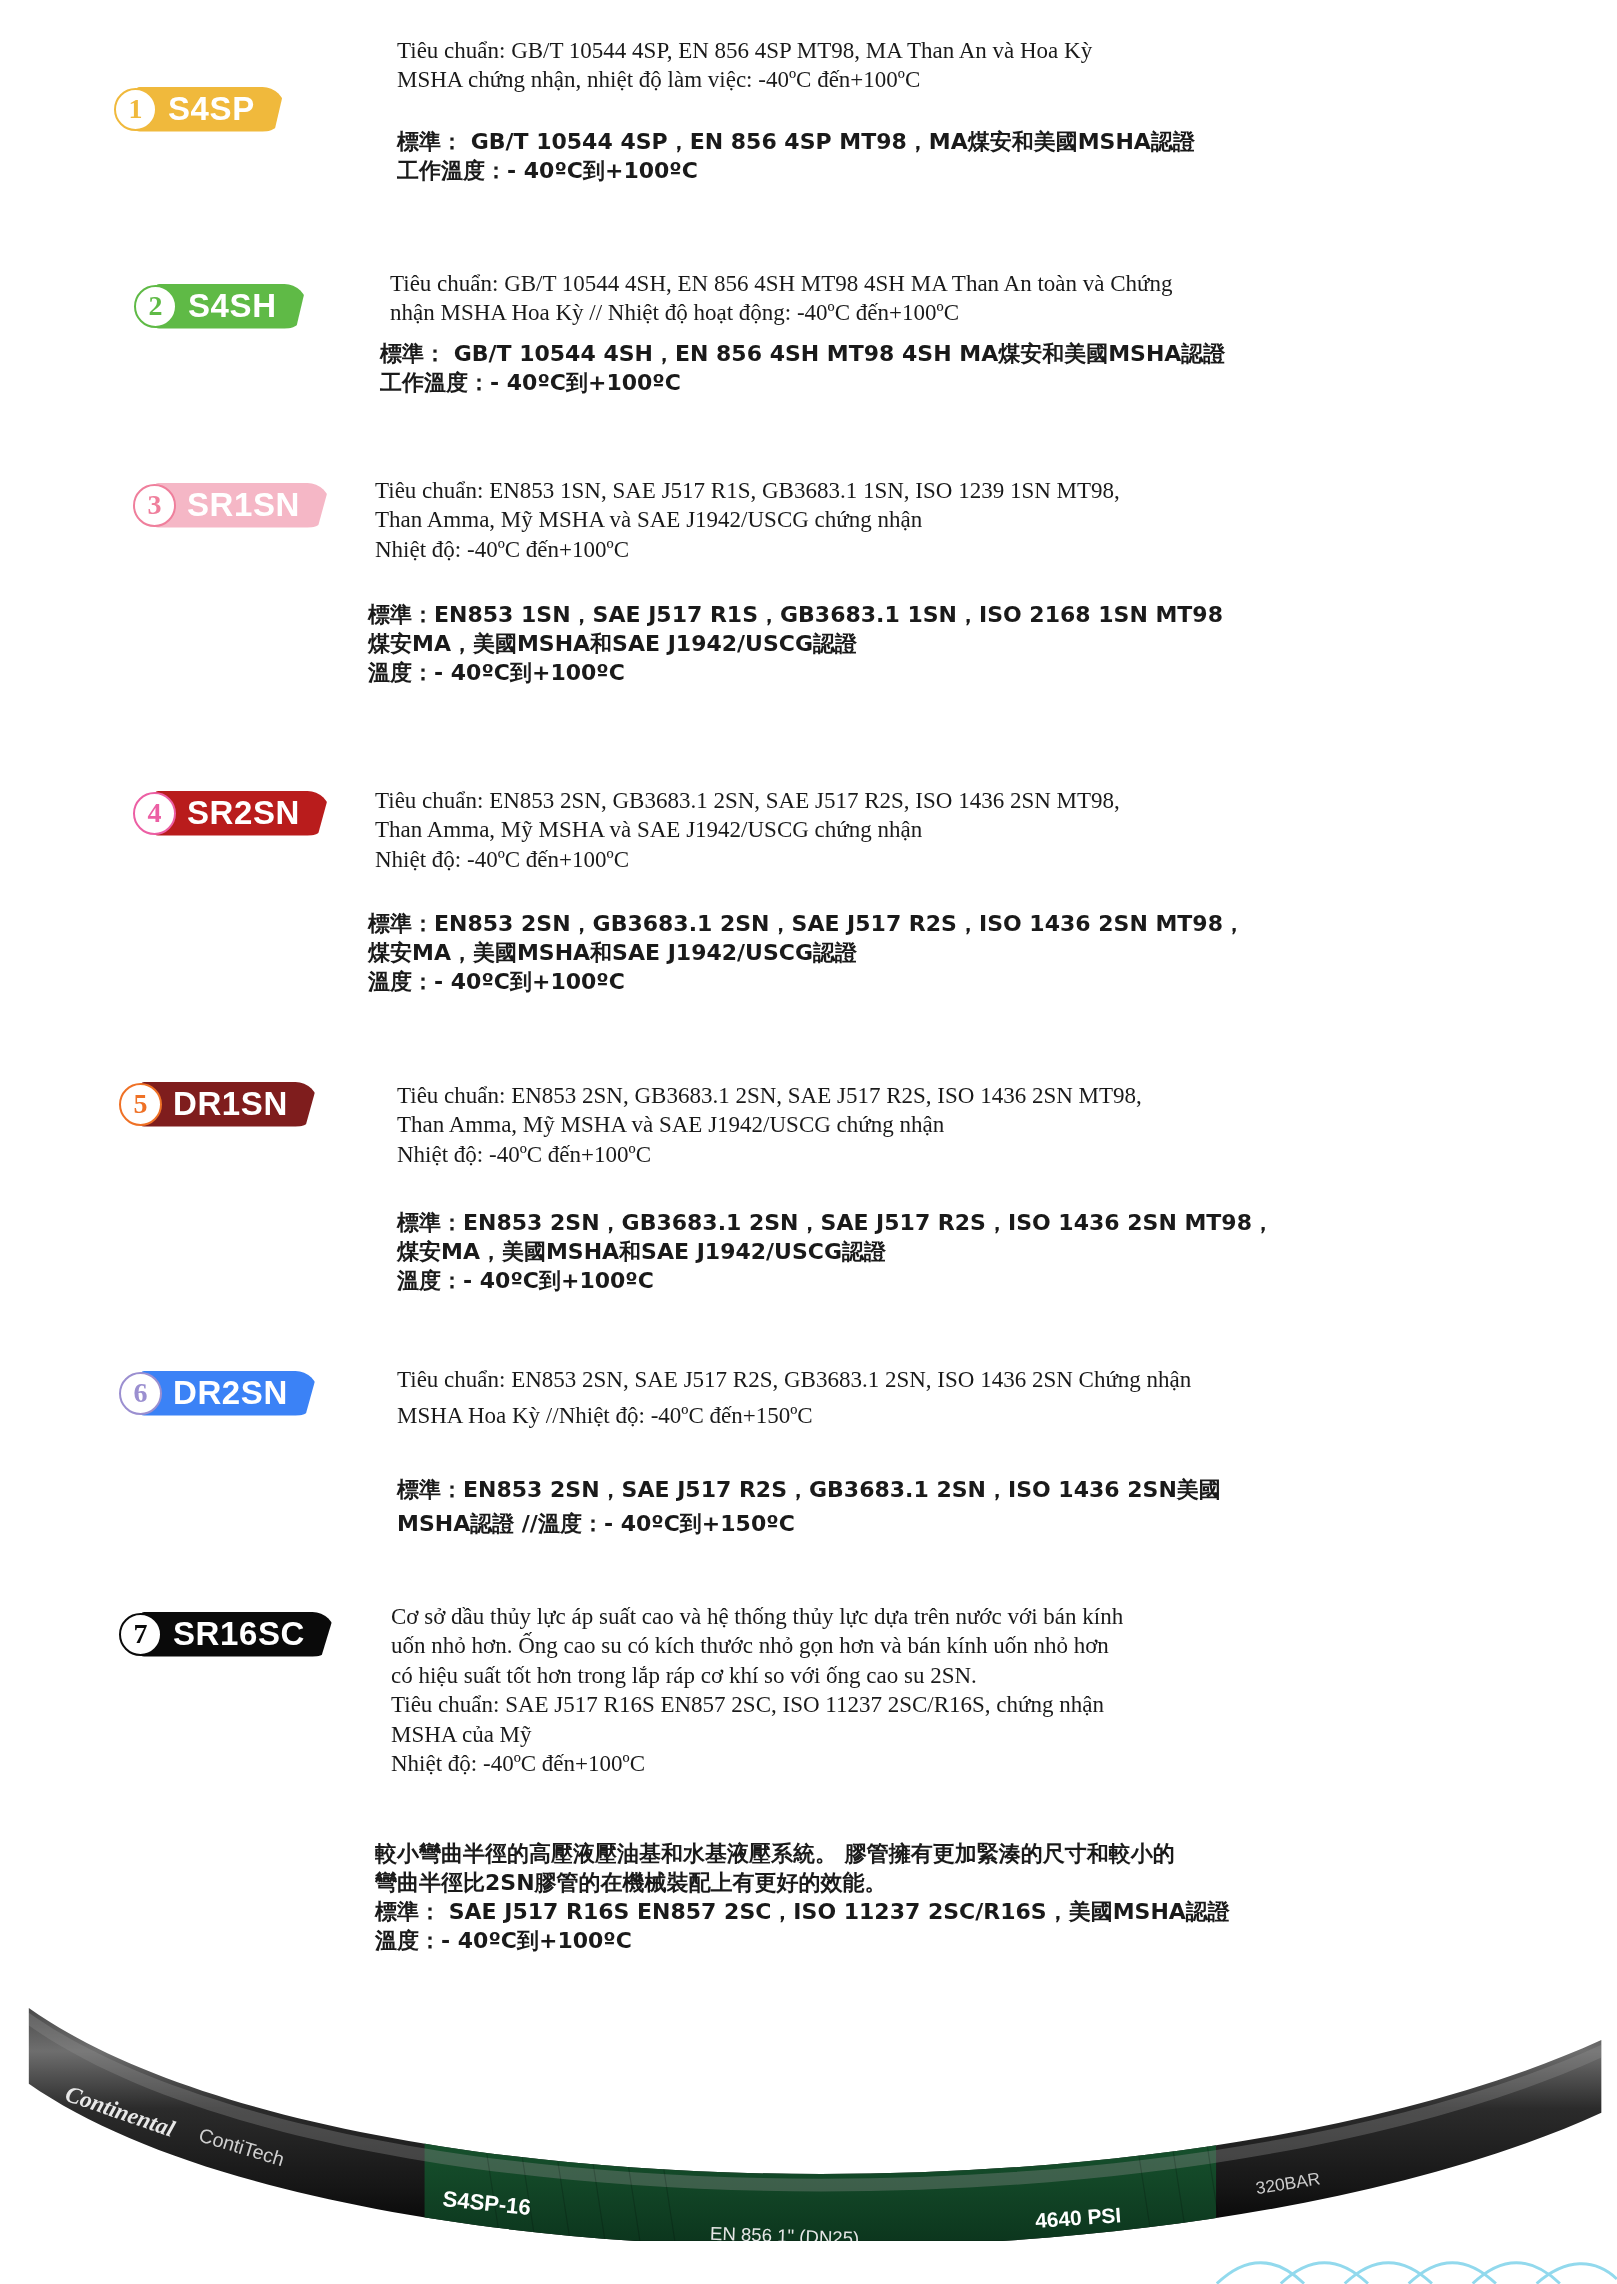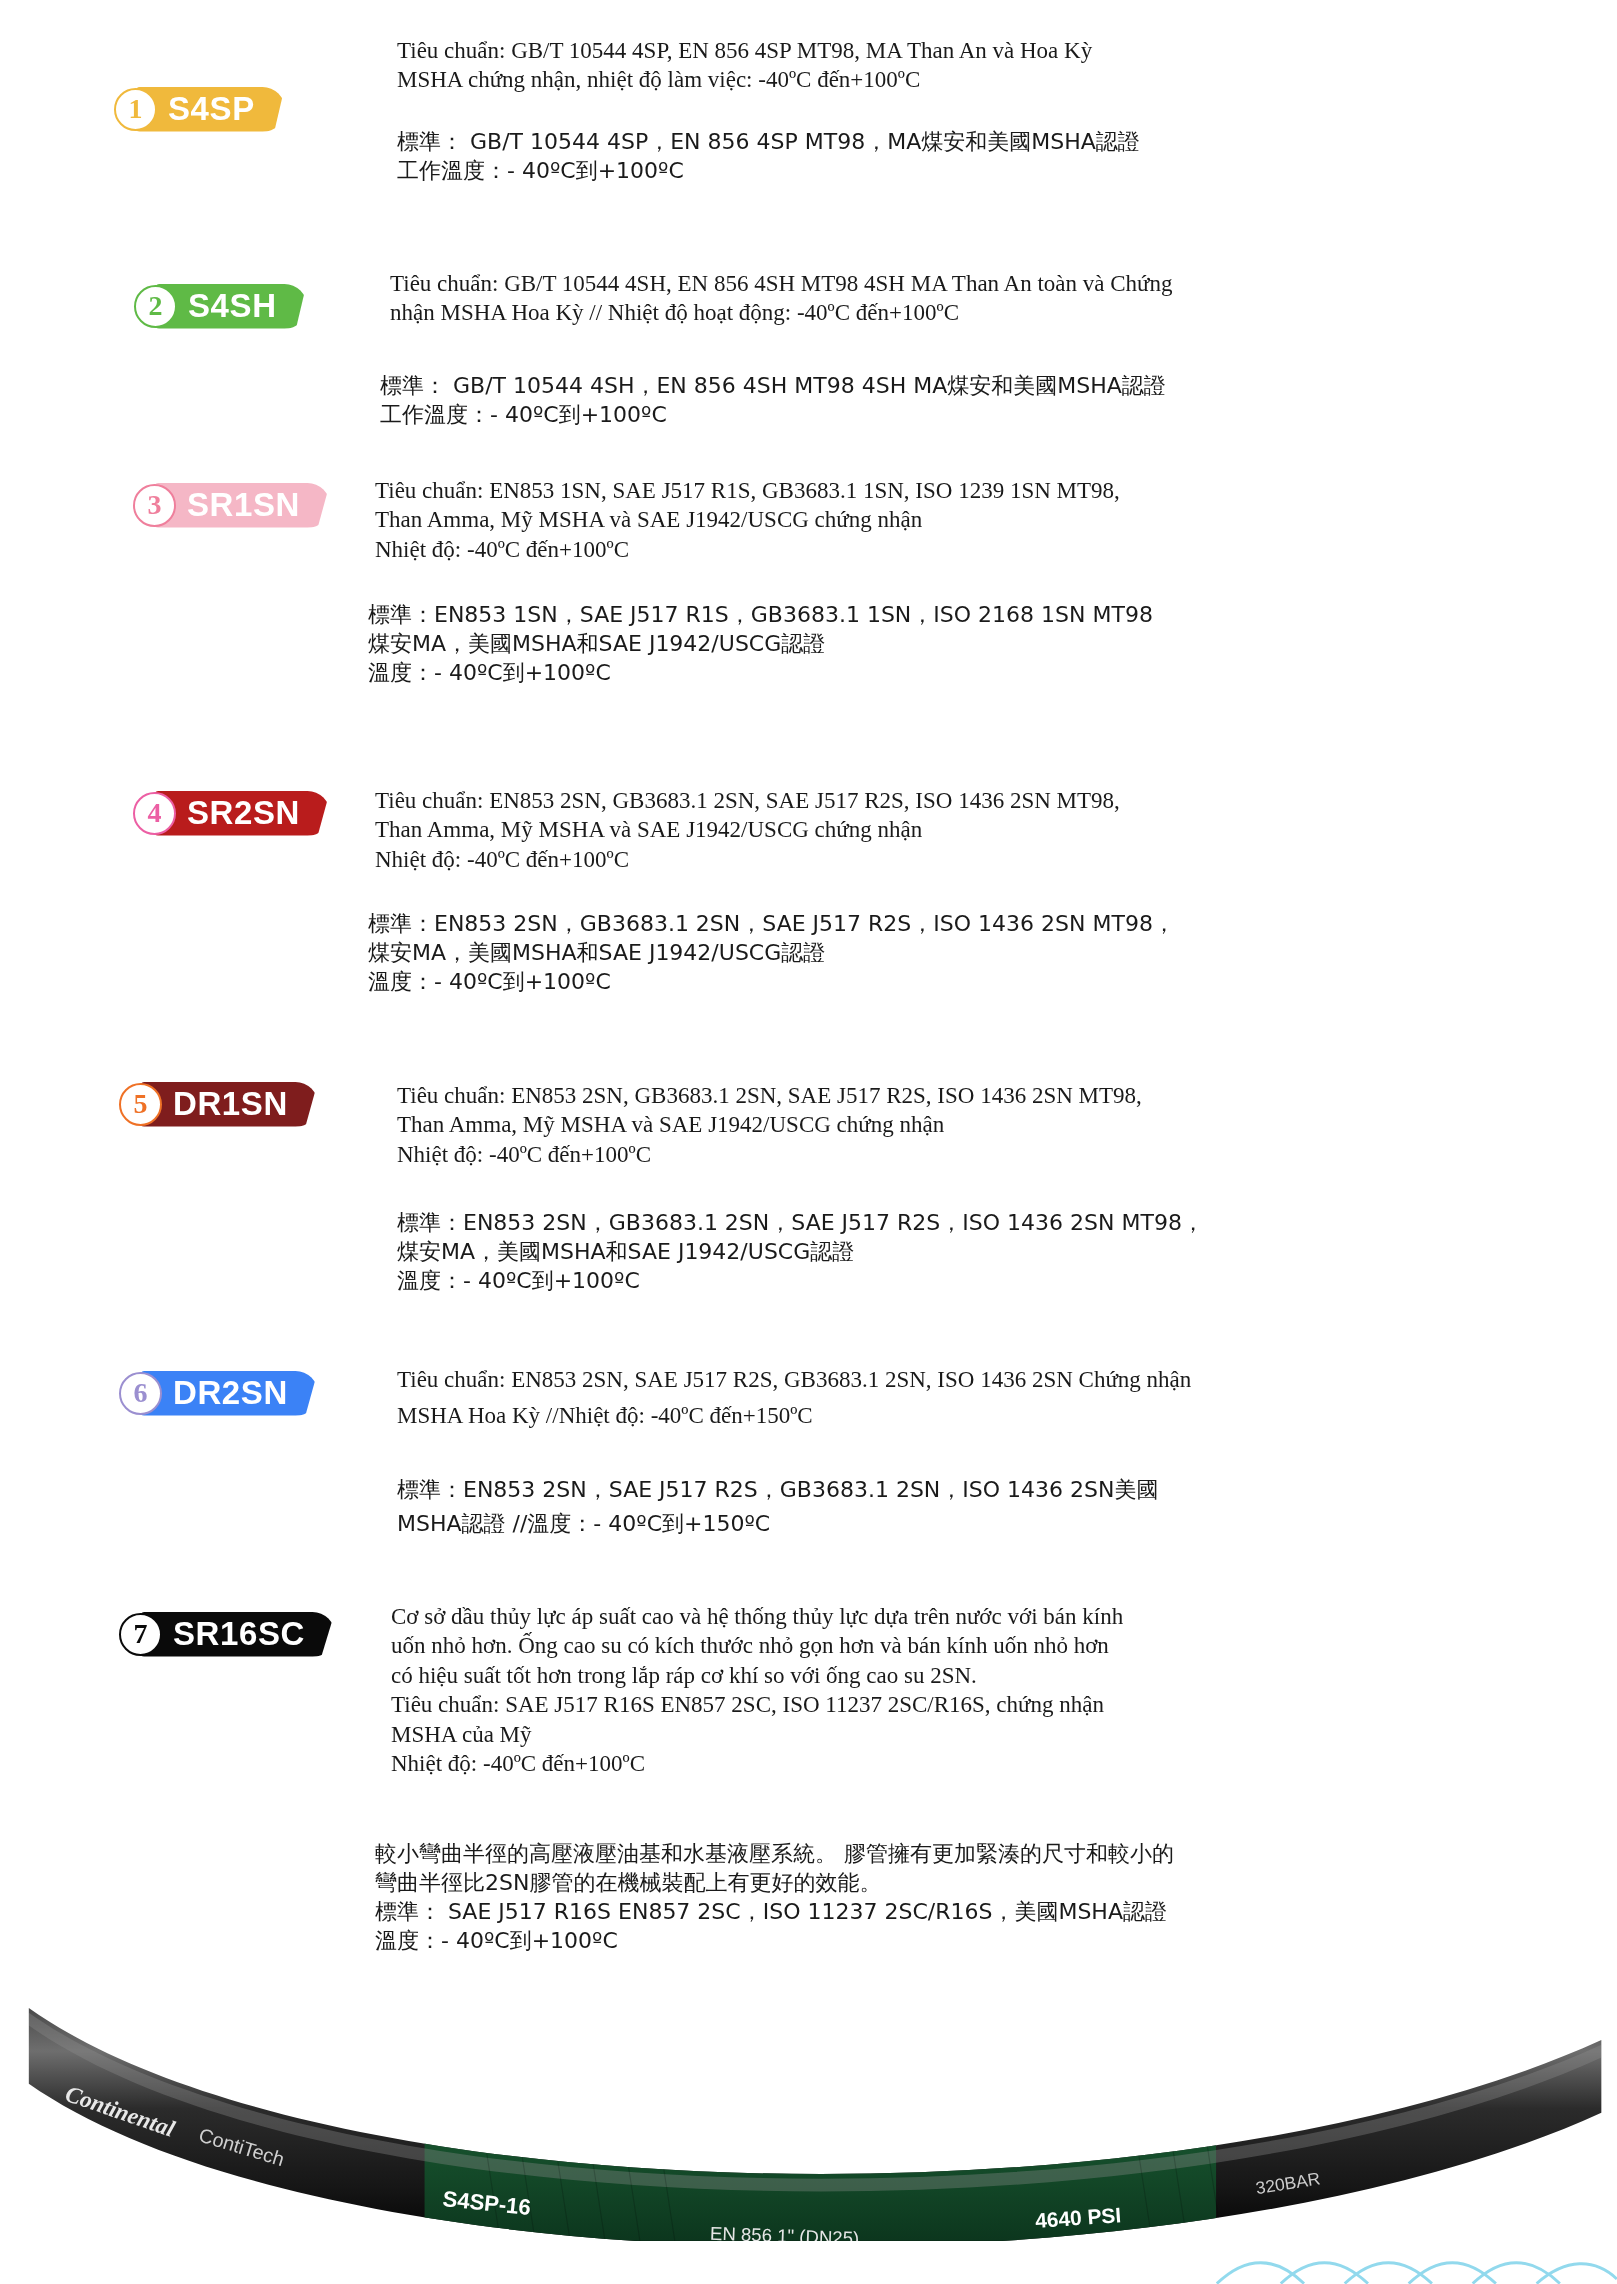--- a/index.html
+++ b/index.html
@@ -99,20 +99,21 @@
     font-family: "Liberation Serif", serif;
     font-size: 23px;
     line-height: 1.28;
     white-space: pre-line;
   }
   .zh {
     font-family: "DejaVu Sans", sans-serif;
     font-size: 22px;
     line-height: 1.32;
     white-space: pre-line;
+    font-weight: bold;
   }
 
   
   .hose-wrap {
     position: absolute;
     left: 23px;
     top: 1938px;
     width: 1583px;
     height: 303px;
   }
@@ -147,21 +148,21 @@
   <div class="badge b2" style="left:134px; top:278px;">
     <div class="circle">
       <span class="circleTxt">2</span>
     </div>
     <div class="pill">
       <span>S4SH</span>
     </div>
   </div>
   <div class="txt vi" style="left:390px; top:269px; width:1164px;">Tiêu chuẩn: GB/T 10544 4SH, EN 856 4SH MT98 4SH MA Than An toàn và Chứng
  nhận MSHA Hoa Kỳ    //  Nhiệt độ hoạt động: -40ºC đến+100ºC</div>
-  <div class="txt zh" style="left:380px; top:339px; width:1164px;margin-top:32px;">標準： GB/T 10544 4SH，EN 856 4SH MT98 4SH MA煤安和美國MSHA認證
+  <div class="txt zh" style="left:380px; top:339px; width:1164px;">標準： GB/T 10544 4SH，EN 856 4SH MT98 4SH MA煤安和美國MSHA認證
 工作溫度：- 40ºC到+100ºC</div>
 
   <div class="badge b3" style="left:133px; top:477px;">
     <div class="circle">
       <span class="circleTxt">3</span>
     </div>
     <div class="pill">
       <span>SR1SN</span>
     </div>
   </div>

